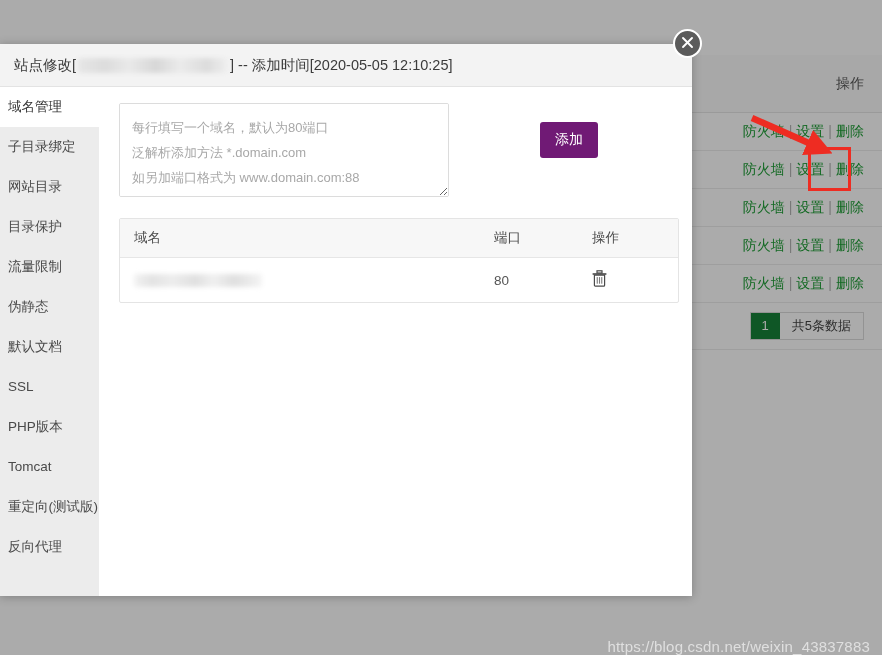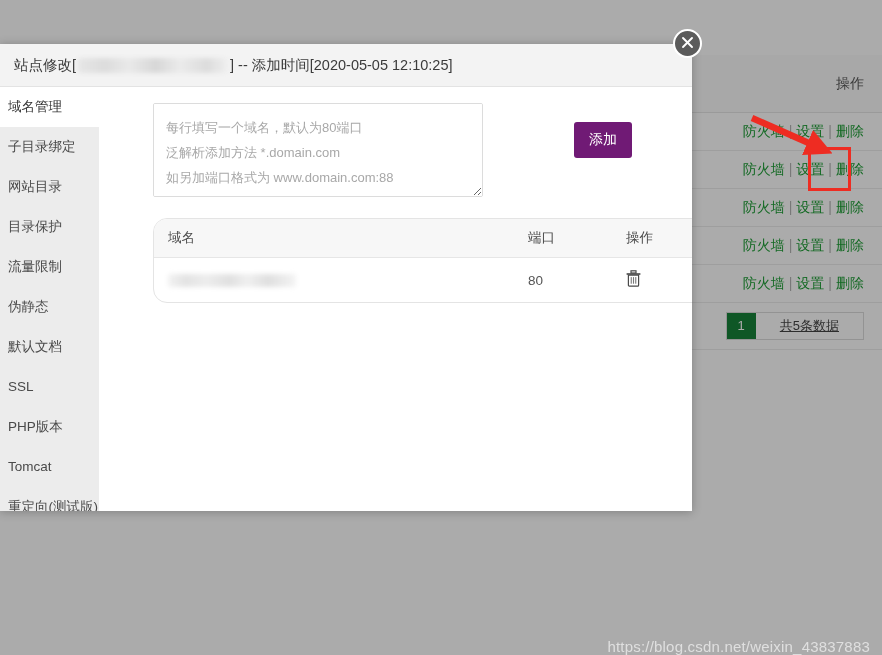--- a/index.html
+++ b/index.html
@@ -96,40 +96,39 @@
   }
 
   .pager-page {
     background: #17823a;
     color: #ffffff;
     padding: 4px 11px;
     line-height: 18px;
   }
 
   .pager-total {
-    padding: 4px 24px;
+    padding: 4px 12px;
     line-height: 18px;
     color: #444;
-    text-decoration: underline;
   }
 
   
   .overlay {
     position: absolute;
     inset: 0;
     background: rgba(0, 0, 0, 0.33);
   }
 
   
   .modal {
     position: absolute;
     left: 0;
     top: 44px;
     width: 692px;
-    height: 467px;
+    height: 552px;
     background: #ffffff;
     box-shadow: 0 1px 9px rgba(0, 0, 0, 0.25);
     overflow: hidden;
   }
 
   .modal-header {
     height: 43px;
     background: #f3f3f3;
     border-bottom: 1px solid #e3e3e3;
     display: flex;
@@ -188,21 +187,20 @@
     background: #ffffff;
     color: #333;
   }
 
   
   .content {
     flex: 1;
     background: #ffffff;
     padding: 16px 16px 0 20px;
     box-sizing: border-box;
-    margin-left: 34px;
   }
 
   .add-row {
     display: flex;
     align-items: flex-start;
     gap: 0;
   }
 
   .domain-textarea {
     width: 330px;
@@ -233,21 +231,21 @@
     font-size: 14px;
     padding: 9px 15px;
     border-radius: 3px;
     cursor: pointer;
     font-family: "Liberation Sans", "DejaVu Sans", sans-serif;
   }
 
   .table-wrap {
     margin-top: 21px;
     border: 1px solid #e4e4e4;
-    border-radius: 14px;
+    border-radius: 2px;
     width: 560px;
     box-sizing: border-box;
     overflow: hidden;
   }
 
   table.domains {
     width: 100%;
     border-collapse: collapse;
     font-size: 13.5px;
   }

